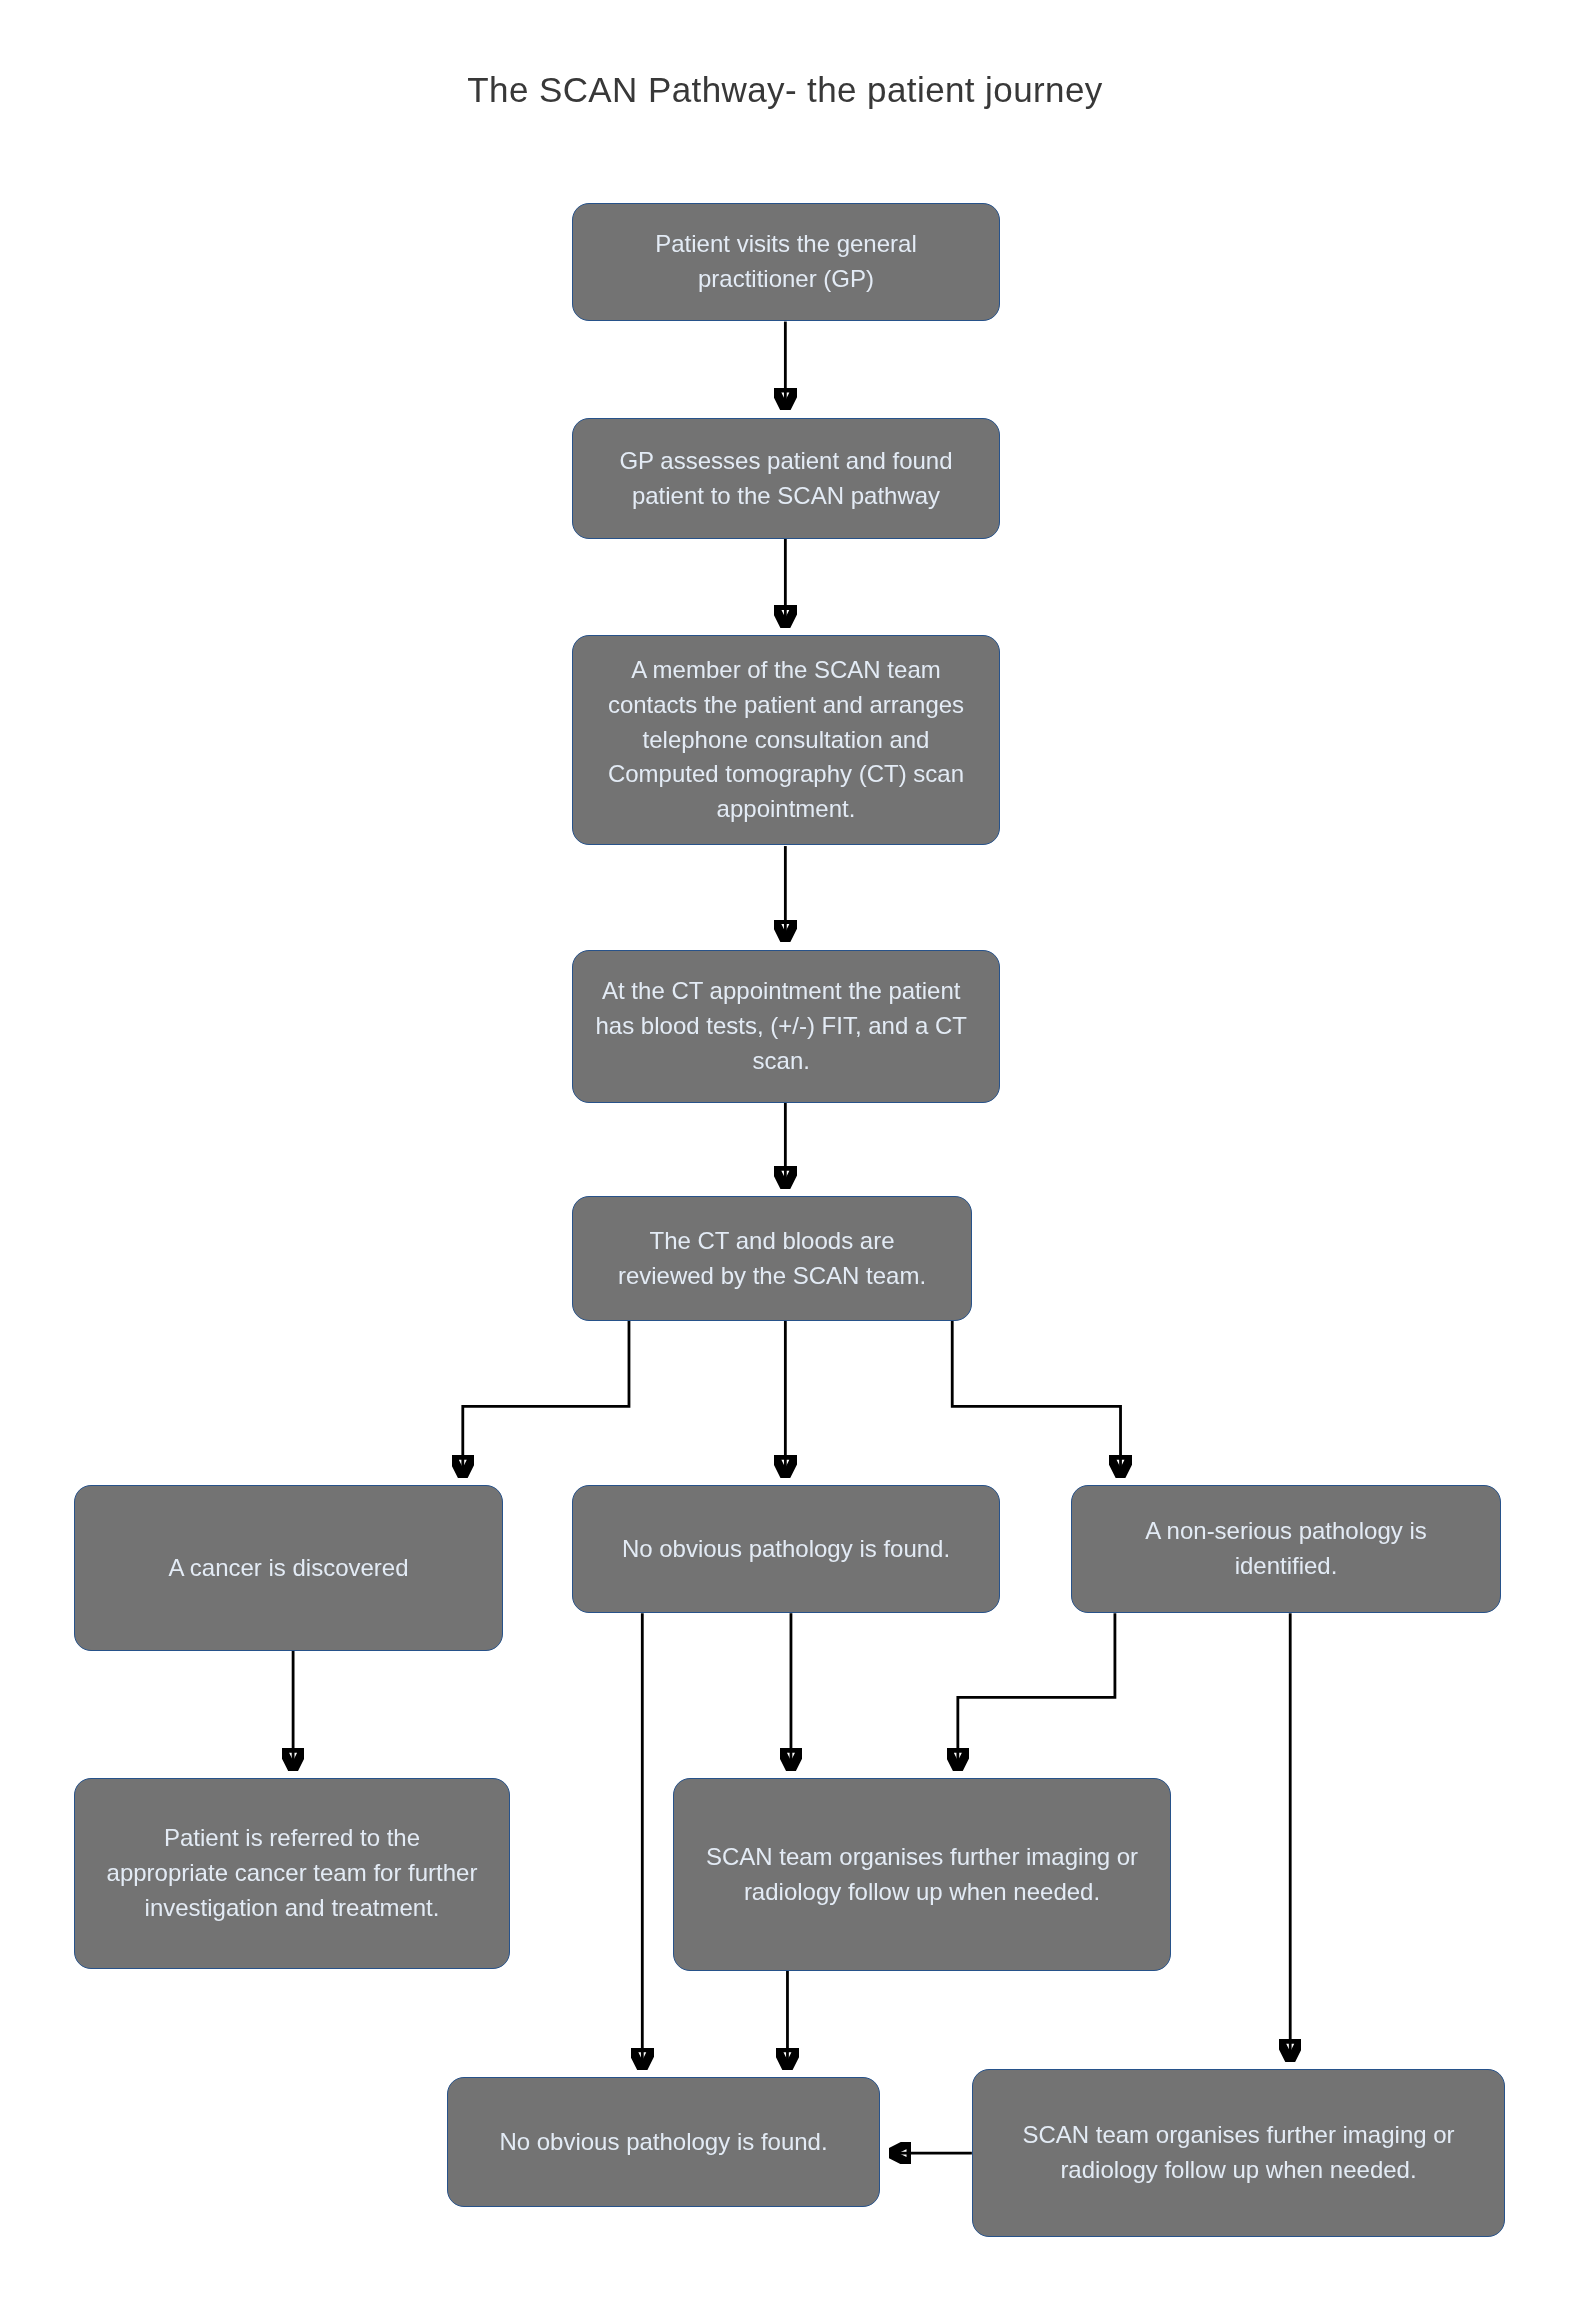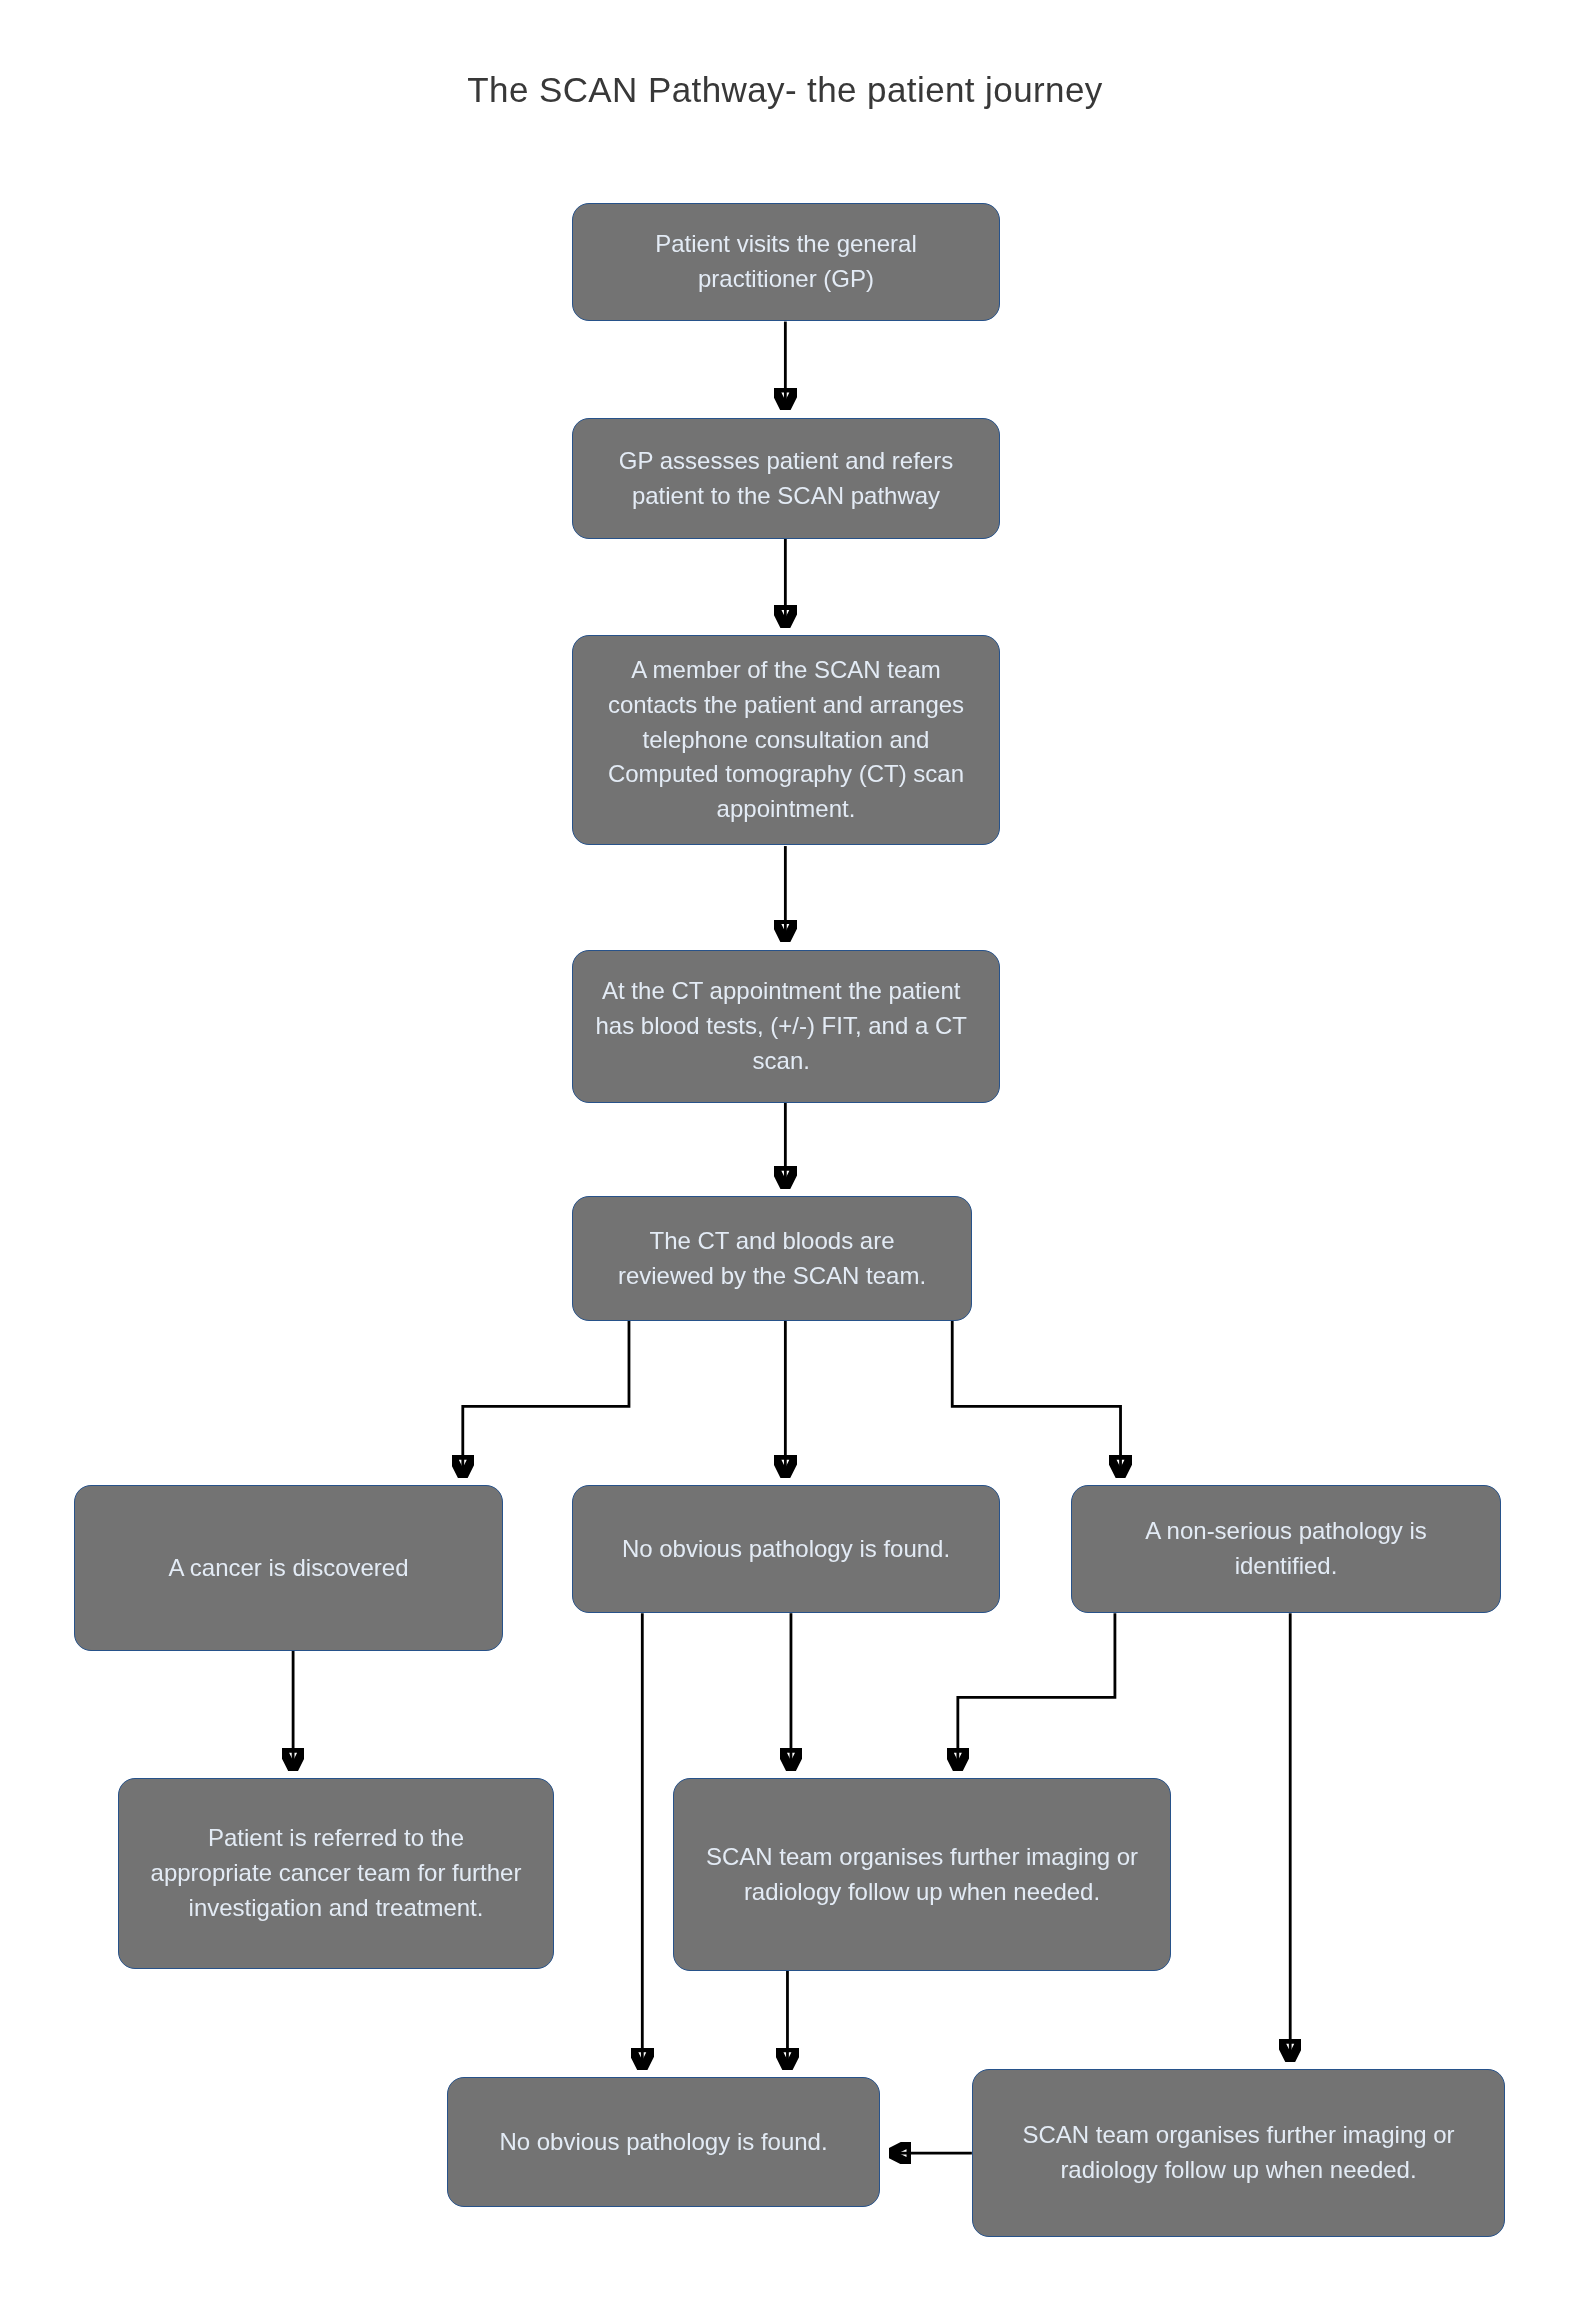--- a/index.html
+++ b/index.html
@@ -75,21 +75,21 @@
     <path d="M1840 2300 L1840 2935" marker-end="url(#ah)"></path>
     <path d="M1123 2810 L1123 2947" marker-end="url(#ah)"></path>
     <path d="M1386 3070 L1272 3070" marker-end="url(#ah)"></path>
   </svg>
 
   <div class="node" style="left:572px;  top:203px;  width:428px; height:118px;">
     <span>Patient visits the general practitioner (GP)</span>
   </div>
 
   <div class="node" style="left:572px;  top:418px;  width:428px; height:121px;">
-    <span>GP assesses patient and refers patient to the SCAN pathway</span>
+    <span>GP assesses patient and found patient to the SCAN pathway</span>
   </div>
 
   <div class="node" style="left:572px;  top:635px;  width:428px; height:210px;">
     <span>A member of the SCAN team contacts the patient and arranges telephone consultation and Computed tomography (CT) scan appointment.</span>
   </div>
 
   <div class="node" style="left:572px;  top:950px; width:428px; height:153px;padding-left:20px;">
     <span>At the CT appointment the patient has blood tests, (+/-) FIT, and a CT scan.</span>
   </div>
 
@@ -102,21 +102,21 @@
   </div>
 
   <div class="node" style="left:572px;  top:1485px; width:428px; height:128px;">
     <span>No obvious pathology is found.</span>
   </div>
 
   <div class="node" style="left:1071px; top:1485px; width:430px; height:128px;">
     <span>A non-serious pathology is identified.</span>
   </div>
 
-  <div class="node" style="left:74px;  top:1778px; width:436px; height:191px;margin-left:44px;">
+  <div class="node" style="left:74px;  top:1778px; width:436px; height:191px;">
     <span>Patient is referred to the appropriate cancer team for further investigation and treatment.</span>
   </div>
 
   <div class="node" style="left:673px;  top:1778px; width:498px; height:193px;">
     <span>SCAN team organises further imaging or radiology follow up when needed.</span>
   </div>
 
   <div class="node" style="left:447px;  top:2077px; width:433px; height:130px;">
     <span>No obvious pathology is found.</span>
   </div>

